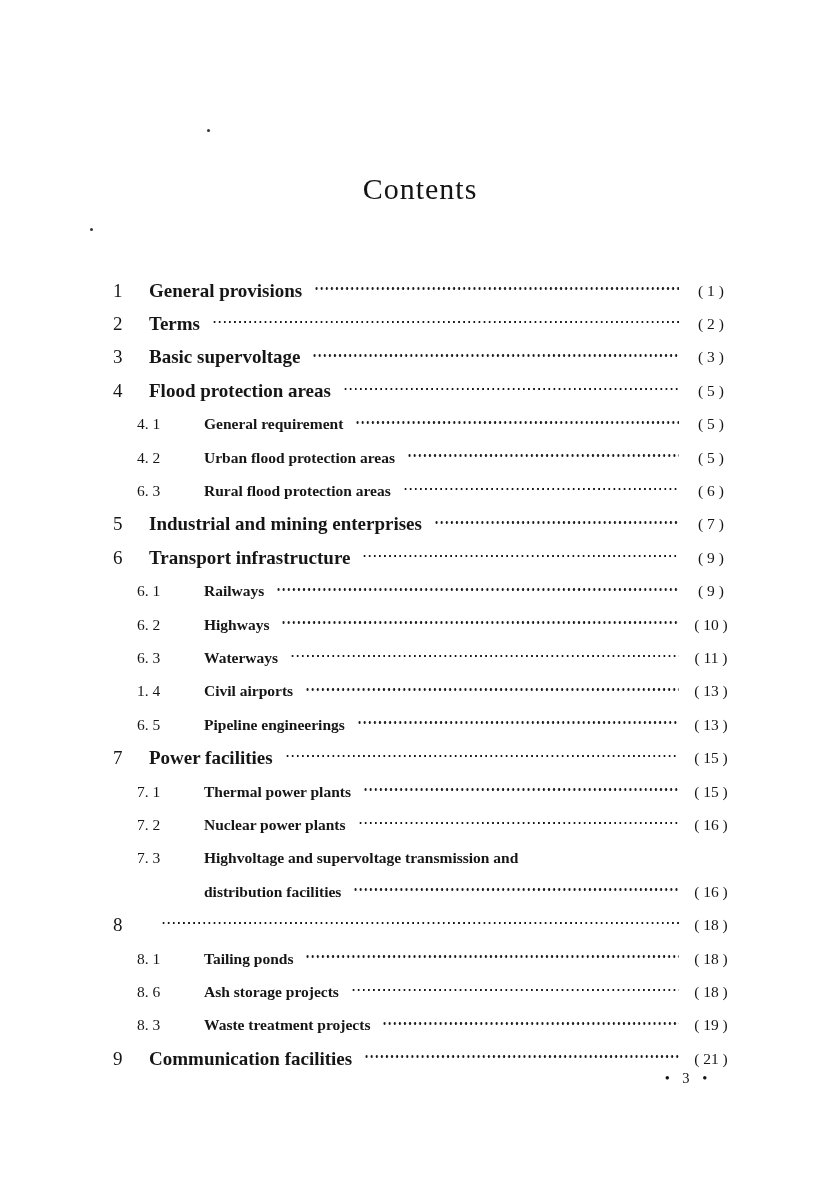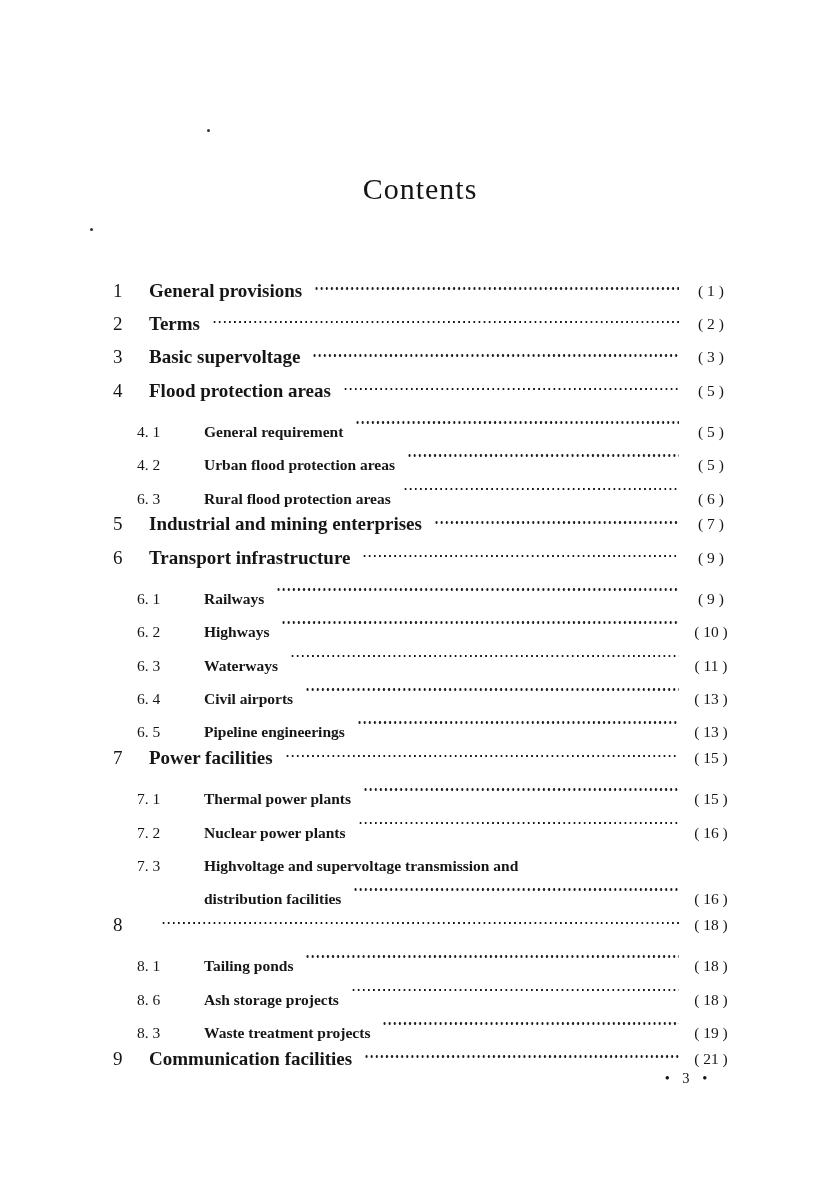--- a/index.html
+++ b/index.html
@@ -32,21 +32,21 @@
   }
 
   .toc-row {
     display: flex;
     align-items: center;
     height: 33.4px;
     padding-right: 90px;
     white-space: pre;
   }
   .toc-row.lvl1 { padding-left: 113px; font-size: 19px; }
-  .toc-row.lvl2 { padding-left: 137px; font-size: 15.5px; align-items: flex-end; }
+  .toc-row.lvl2 { padding-left: 137px; font-size: 15.5px; }
   .toc-row.lvl1 .num { width: 36px; flex: none; }
   .toc-row.lvl2 .num { width: 67px; flex: none; }
   .toc-row.cont.lvl2 { padding-left: 204px; }
 
   .label { flex: none; font-weight: bold; }
 
   .leader {
     flex: 1 1 auto;
     align-self: stretch;
     margin: 0 6px 0 12px;
@@ -94,21 +94,21 @@
     <div class="toc-row lvl1"><span class="num">3</span><span class="label">Basic supervoltage</span><span class="leader"></span><span class="page">( 3 )</span></div>
     <div class="toc-row lvl1"><span class="num">4</span><span class="label">Flood protection areas</span><span class="leader"></span><span class="page">( 5 )</span></div>
     <div class="toc-row lvl2"><span class="num">4. 1</span><span class="label">General requirement</span><span class="leader"></span><span class="page">( 5 )</span></div>
     <div class="toc-row lvl2"><span class="num">4. 2</span><span class="label">Urban flood protection areas</span><span class="leader"></span><span class="page">( 5 )</span></div>
     <div class="toc-row lvl2"><span class="num">6. 3</span><span class="label">Rural flood protection areas</span><span class="leader"></span><span class="page">( 6 )</span></div>
     <div class="toc-row lvl1"><span class="num">5</span><span class="label">Industrial and mining enterprises</span><span class="leader"></span><span class="page">( 7 )</span></div>
     <div class="toc-row lvl1"><span class="num">6</span><span class="label">Transport infrastructure</span><span class="leader"></span><span class="page">( 9 )</span></div>
     <div class="toc-row lvl2"><span class="num">6. 1</span><span class="label">Railways</span><span class="leader"></span><span class="page">( 9 )</span></div>
     <div class="toc-row lvl2"><span class="num">6. 2</span><span class="label">Highways</span><span class="leader"></span><span class="page">( 10 )</span></div>
     <div class="toc-row lvl2"><span class="num">6. 3</span><span class="label">Waterways</span><span class="leader"></span><span class="page">( 11 )</span></div>
-    <div class="toc-row lvl2"><span class="num">6. 4</span><span class="label">Civil airports</span><span class="leader"></span><span class="page">( 13 )</span></div>
+    <div class="toc-row lvl2"><span class="num">1. 4</span><span class="label">Civil airports</span><span class="leader"></span><span class="page">( 13 )</span></div>
     <div class="toc-row lvl2"><span class="num">6. 5</span><span class="label">Pipeline engineerings</span><span class="leader"></span><span class="page">( 13 )</span></div>
     <div class="toc-row lvl1"><span class="num">7</span><span class="label">Power facilities</span><span class="leader"></span><span class="page">( 15 )</span></div>
     <div class="toc-row lvl2"><span class="num">7. 1</span><span class="label">Thermal power plants</span><span class="leader"></span><span class="page">( 15 )</span></div>
     <div class="toc-row lvl2"><span class="num">7. 2</span><span class="label">Nuclear power plants</span><span class="leader"></span><span class="page">( 16 )</span></div>
     <div class="toc-row lvl2"><span class="num">7. 3</span><span class="label">Highvoltage and supervoltage transmission and</span></div>
     <div class="toc-row lvl2 cont"><span class="label">distribution facilities</span><span class="leader"></span><span class="page">( 16 )</span></div>
     <div class="toc-row lvl1"><span class="num">8</span><span class="leader"></span><span class="page">( 18 )</span></div>
     <div class="toc-row lvl2"><span class="num">8. 1</span><span class="label">Tailing ponds</span><span class="leader"></span><span class="page">( 18 )</span></div>
     <div class="toc-row lvl2"><span class="num">8. 6</span><span class="label">Ash storage projects</span><span class="leader"></span><span class="page">( 18 )</span></div>
     <div class="toc-row lvl2"><span class="num">8. 3</span><span class="label">Waste treatment projects</span><span class="leader"></span><span class="page">( 19 )</span></div>

